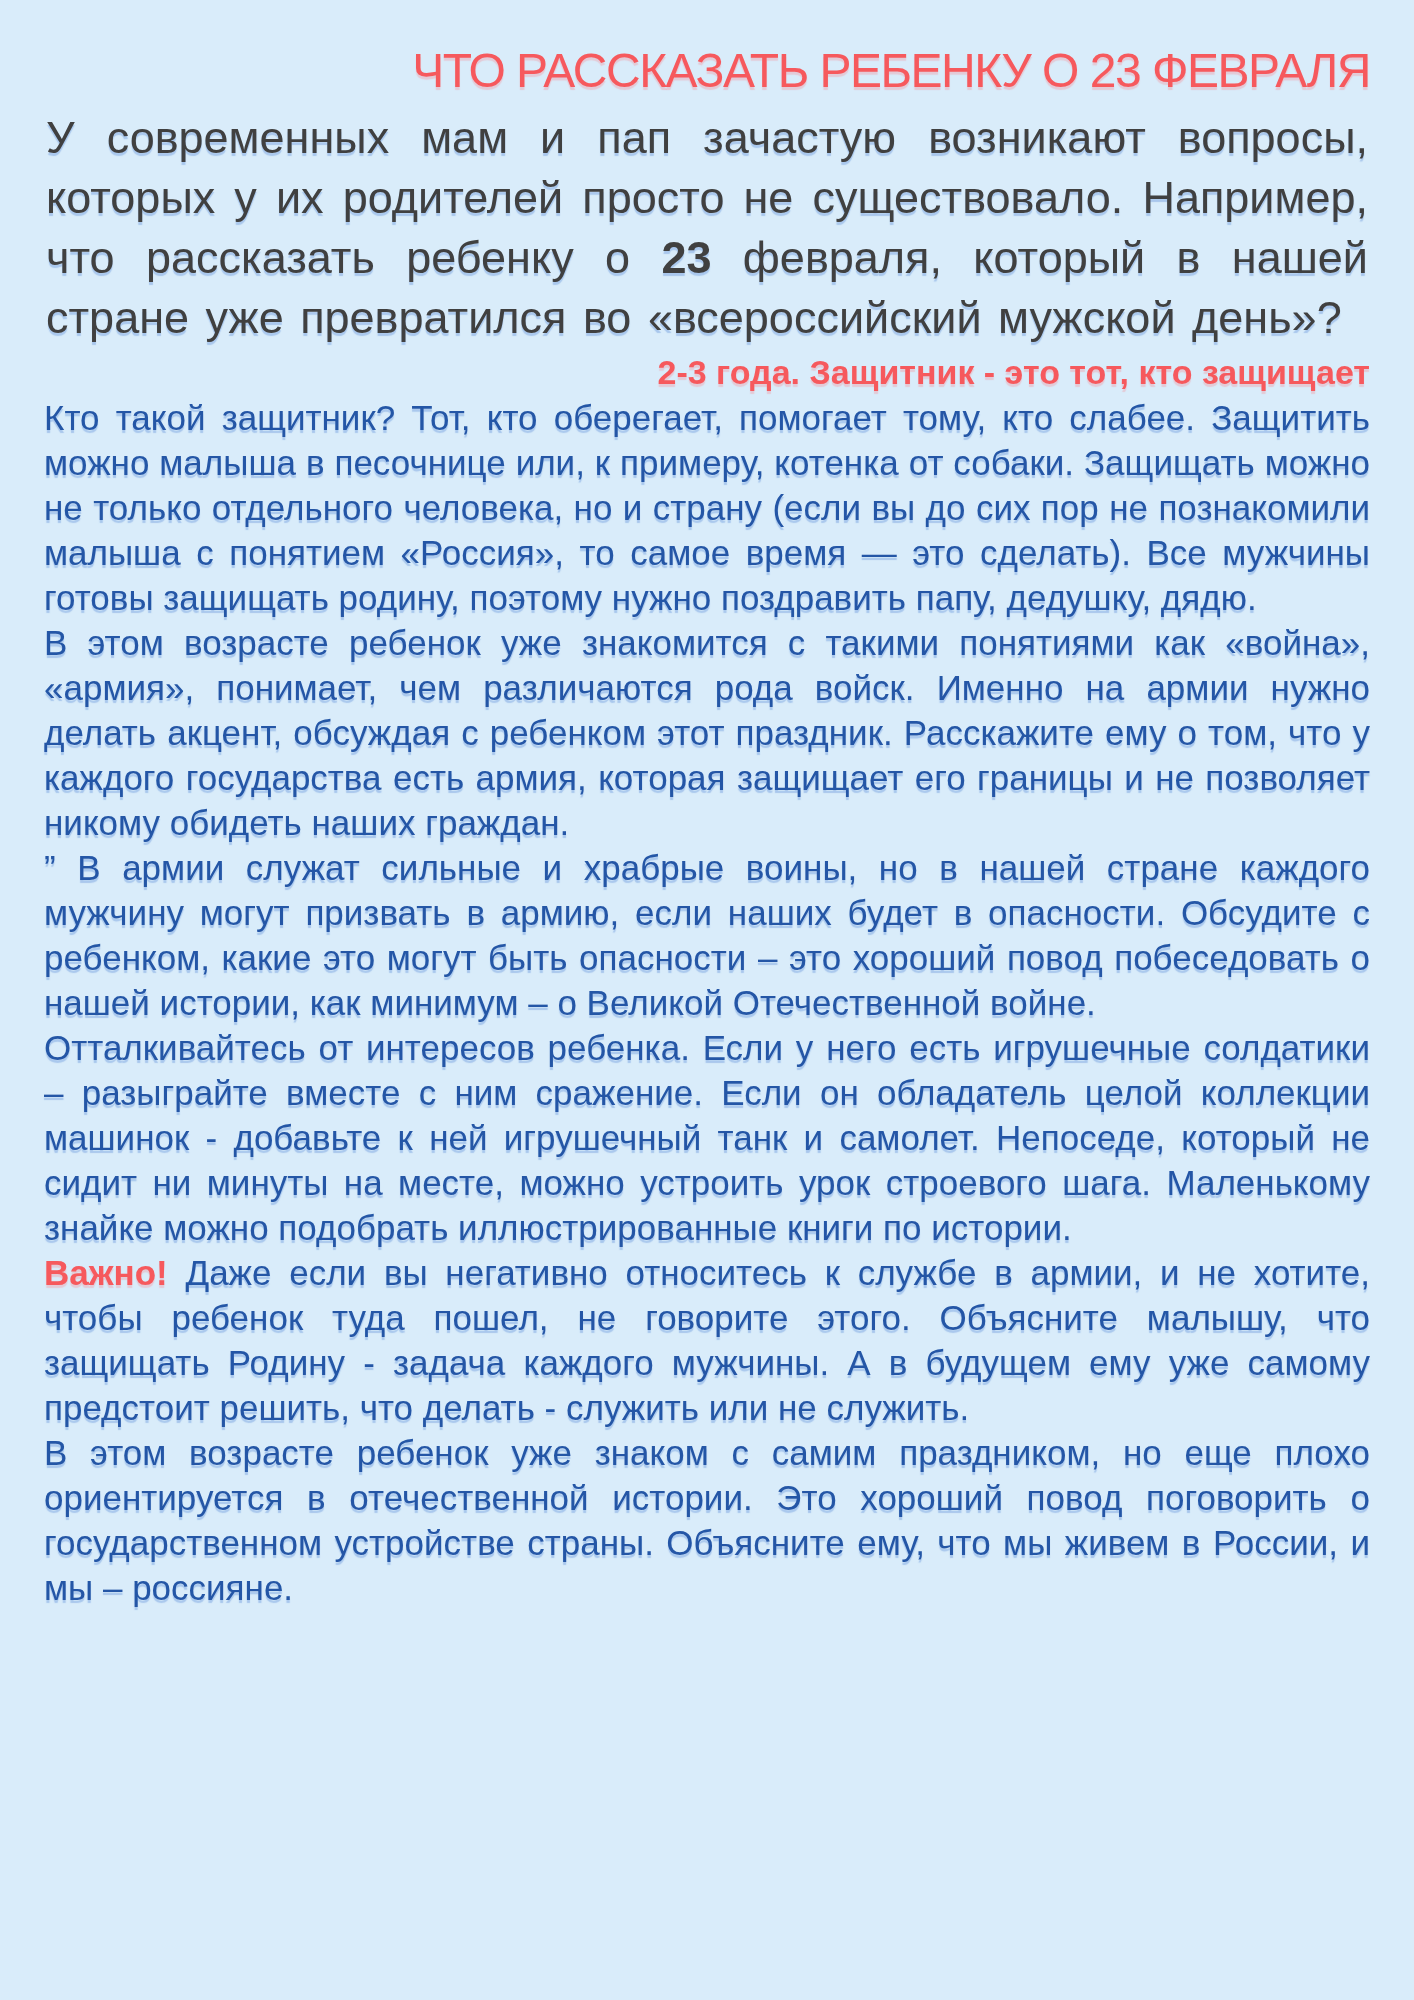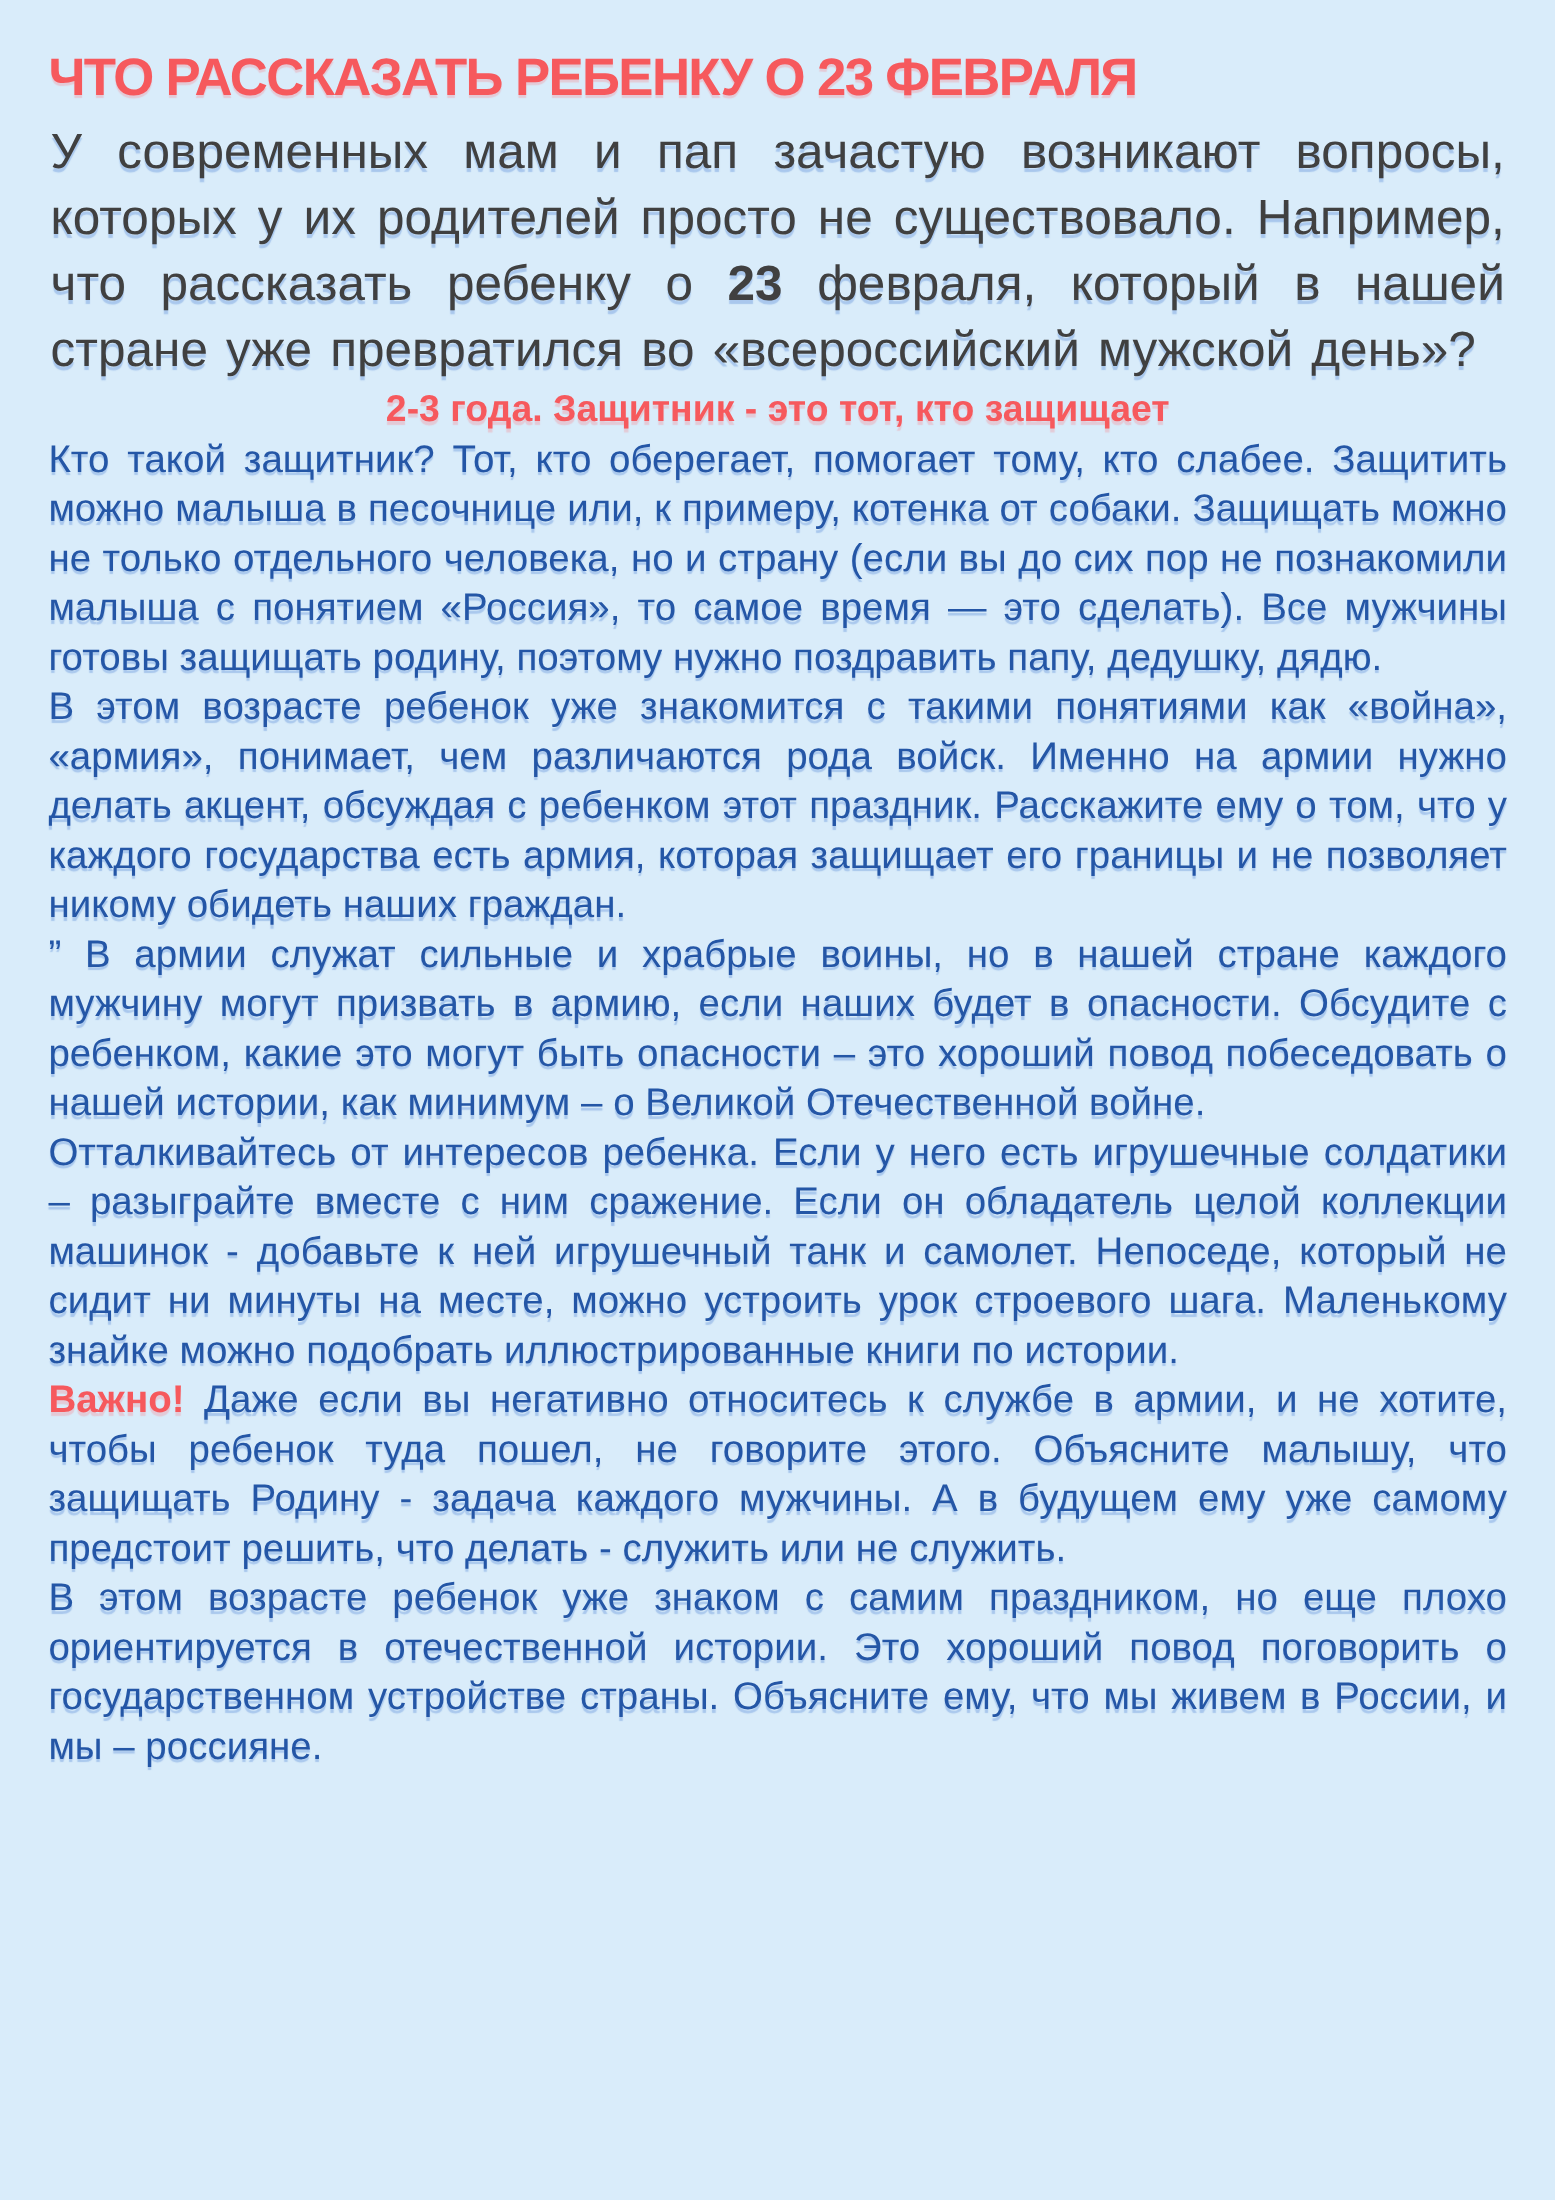--- a/index.html
+++ b/index.html
@@ -12,45 +12,45 @@
       height: 2000px;
       box-sizing: border-box;
       padding: 40px 44px 0 44px;
       background: #D9ECFA;
       font-family: "Liberation Sans", "DejaVu Sans", sans-serif;
       overflow: hidden;
     }
     .title {
       margin: 0 0 6px 0;
       font-size: 48px;
-      font-weight: bold;
+      font-weight: normal;
       line-height: 62px;
       letter-spacing: -1.5px;
-      text-align: left;
+      text-align: right;
       color: #F6595D;
       text-shadow: 0 3px 1px rgba(247, 140, 150, 0.35);
     }
     .intro {
       margin: 2px;
       font-size: 45px;
       line-height: 60px;
       word-spacing: 4px;
       text-align: justify;
       color: #404040;
       text-shadow: 0 3px 1px rgba(130, 170, 225, 0.55);
     }
     .intro b {
       font-weight: bold;
     }
     .section-heading {
       margin: 0;
       font-size: 34px;
       font-weight: bold;
       line-height: 45px;
-      text-align: center;
+      text-align: right;
       color: #F6595D;
       text-shadow: 0 3px 1px rgba(247, 140, 150, 0.35);
     }
     .body-par {
       margin: 0;
       font-size: 35px;
       line-height: 45px;
       text-align: justify;
       color: #2456A6;
       text-shadow: 0 3px 1px rgba(130, 170, 225, 0.55);

